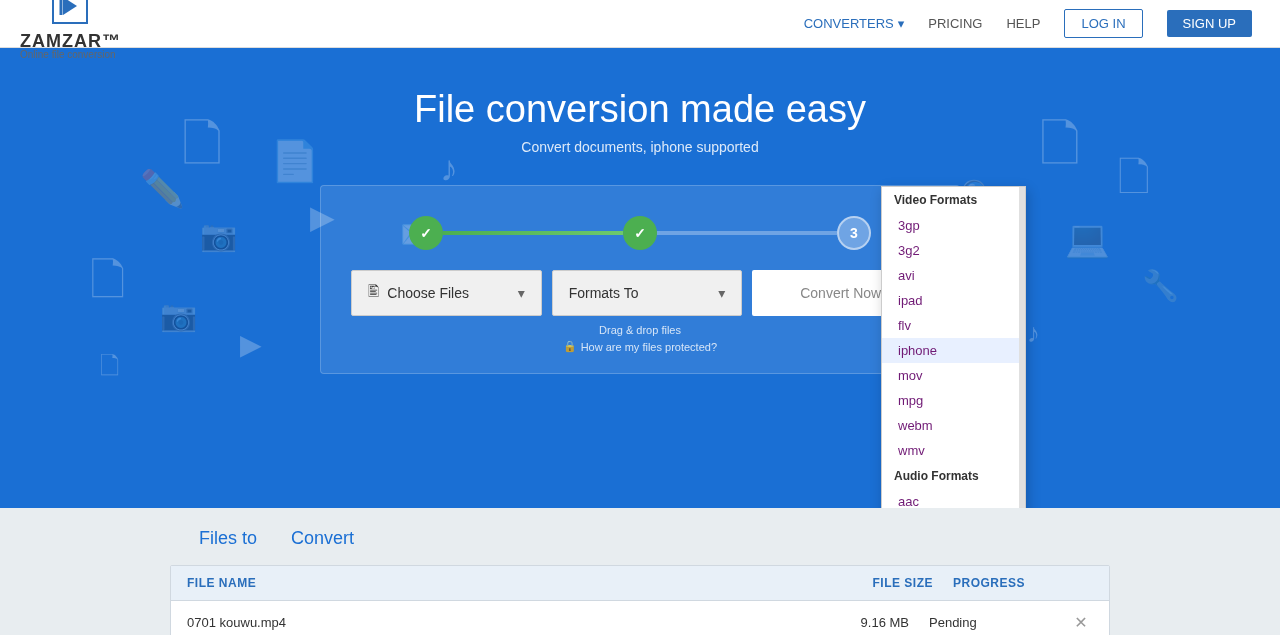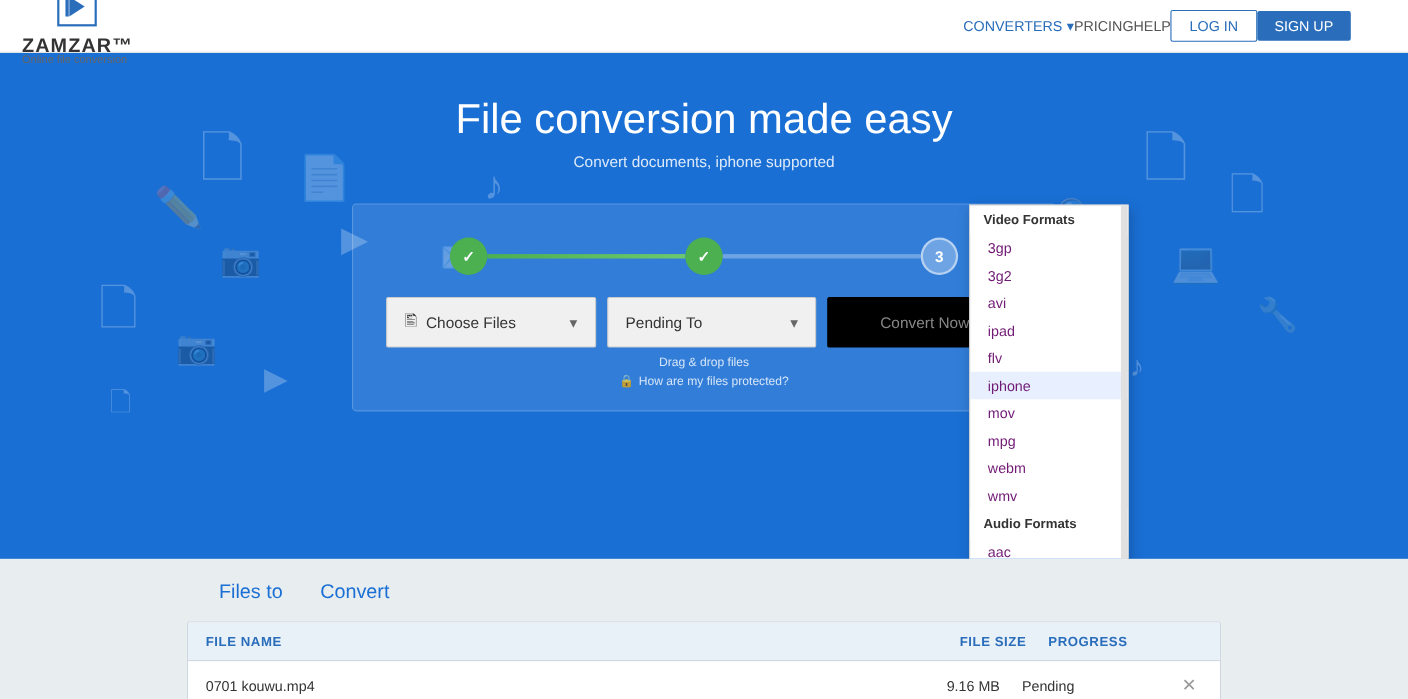--- a/index.html
+++ b/index.html
@@ -35,23 +35,24 @@
     .logo-text {
       display: flex;
       flex-direction: column;
       line-height: 1;
     }
     .logo-name { font-size: 18px; font-weight: bold; color: #333; letter-spacing: 1px; }
     .logo-sub { font-size: 10px; color: #666; }
     .header-nav {
       display: flex;
       align-items: center;
+      gap: 24px;
       flex: 1;
       justify-content: flex-end;
-      margin-right: 32px;
+      margin-right: 8px;
     }
     .nav-item {
       font-size: 13px;
       color: #555;
       cursor: pointer;
       display: flex;
       align-items: center;
       gap: 4px;
     }
     .nav-item.active { color: #2a6ebb; }
@@ -189,21 +190,21 @@
       cursor: pointer;
       display: flex;
       align-items: center;
       gap: 8px;
       border-radius: 2px;
       color: #333;
       position: relative;
     }
     .btn-convert-now {
       flex: 1;
-      background: #000000;
+      background: #ffffff;
       border: none;
       padding: 10px 10px;
       font-size: 14px;
       color: #888;
       border-radius: 2px;
       cursor: default;
     }
 
     .drag-drop-text {
       text-align: center;
@@ -377,21 +378,21 @@
       <div class="step-circle pending">3</div>
     </div>
 
     <div class="widget-buttons">
       <button class="btn-choose">
         <span>🖺</span>
         <span>Choose Files</span>
         <span class="btn-choose-arrow">▾</span>
       </button>
       <button class="btn-convert-to">
-        <span>Pending To</span>
+        <span>Formats To</span>
         <span class="btn-choose-arrow">▾</span>
       </button>
       <button class="btn-convert-now">Convert Now</button>
     </div>
 
     <p class="drag-drop-text">Drag &amp; drop files</p>
     <div class="protect-link">
       <span>🔒</span>
       <span>How are my files protected?</span>
     </div>

